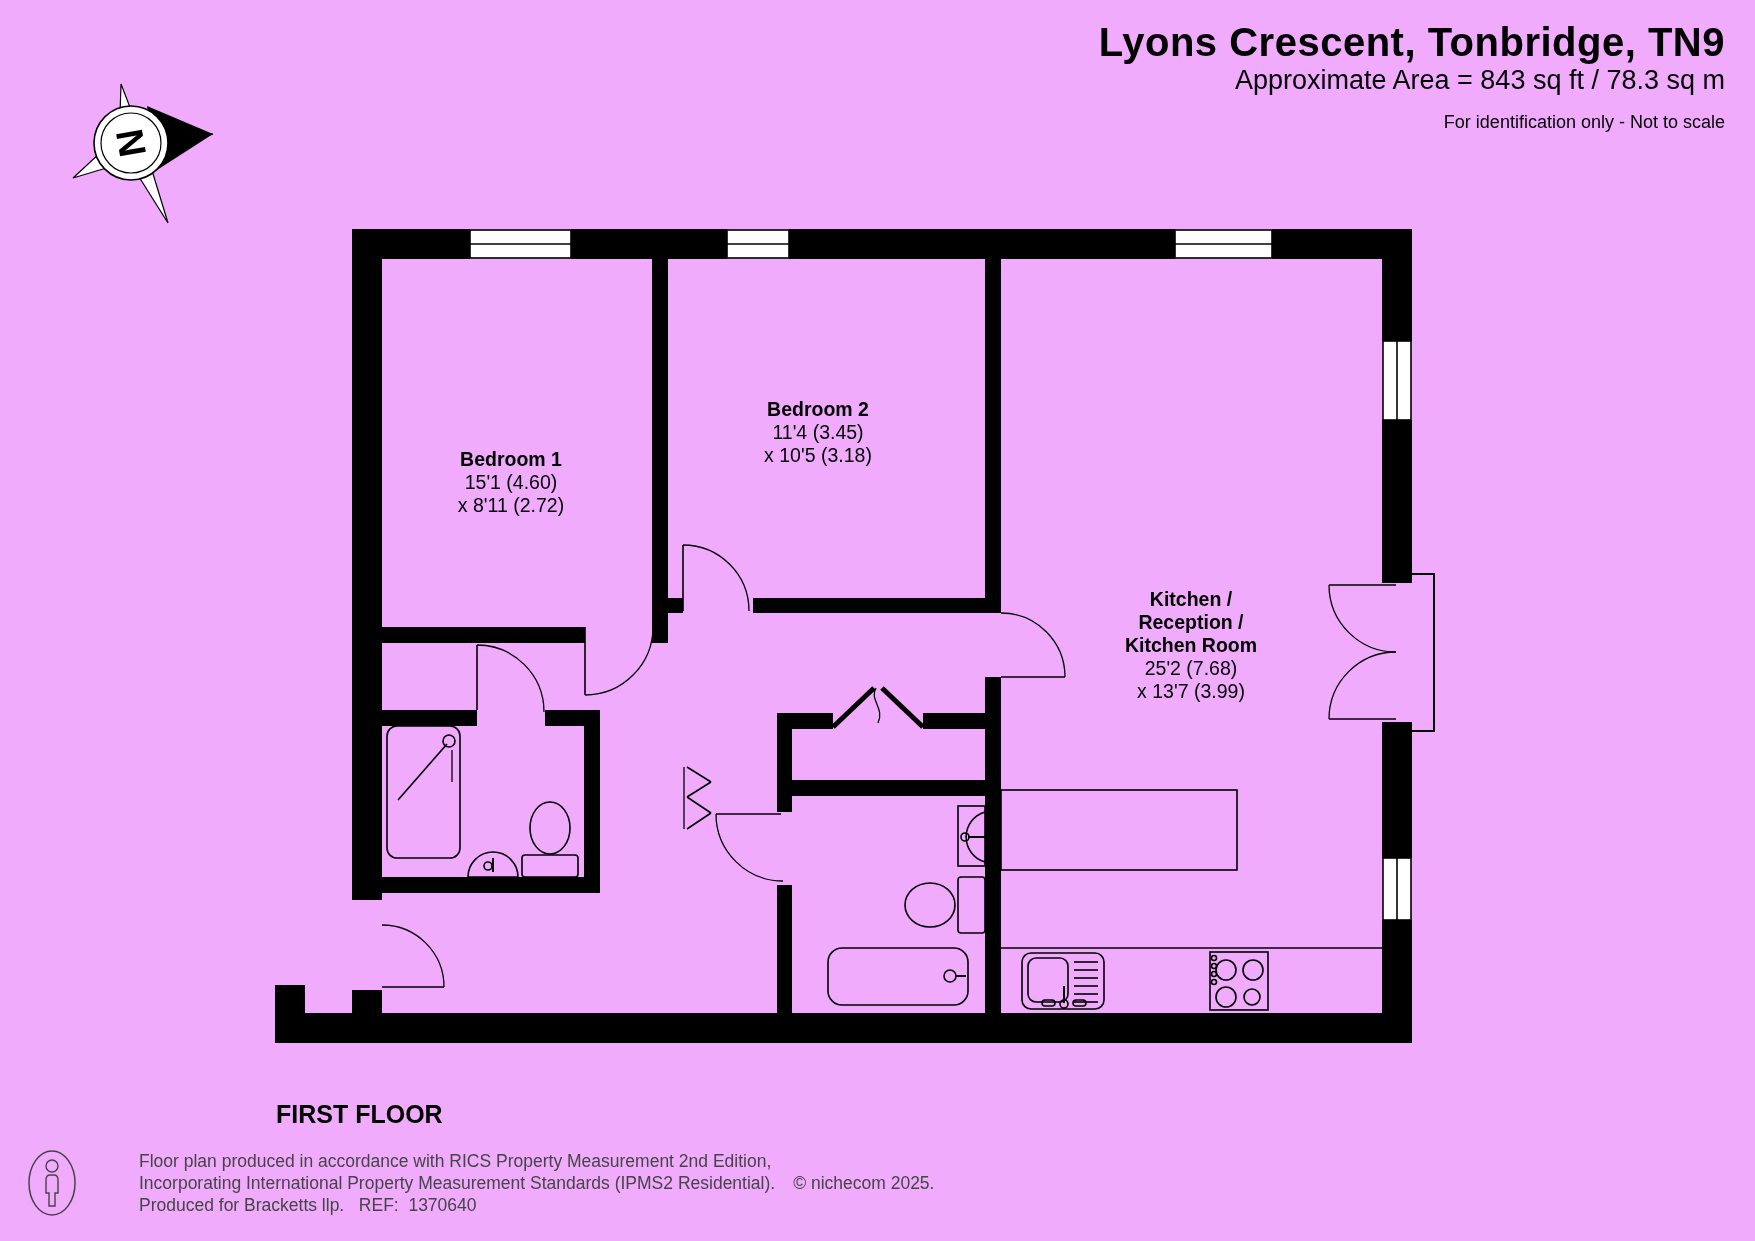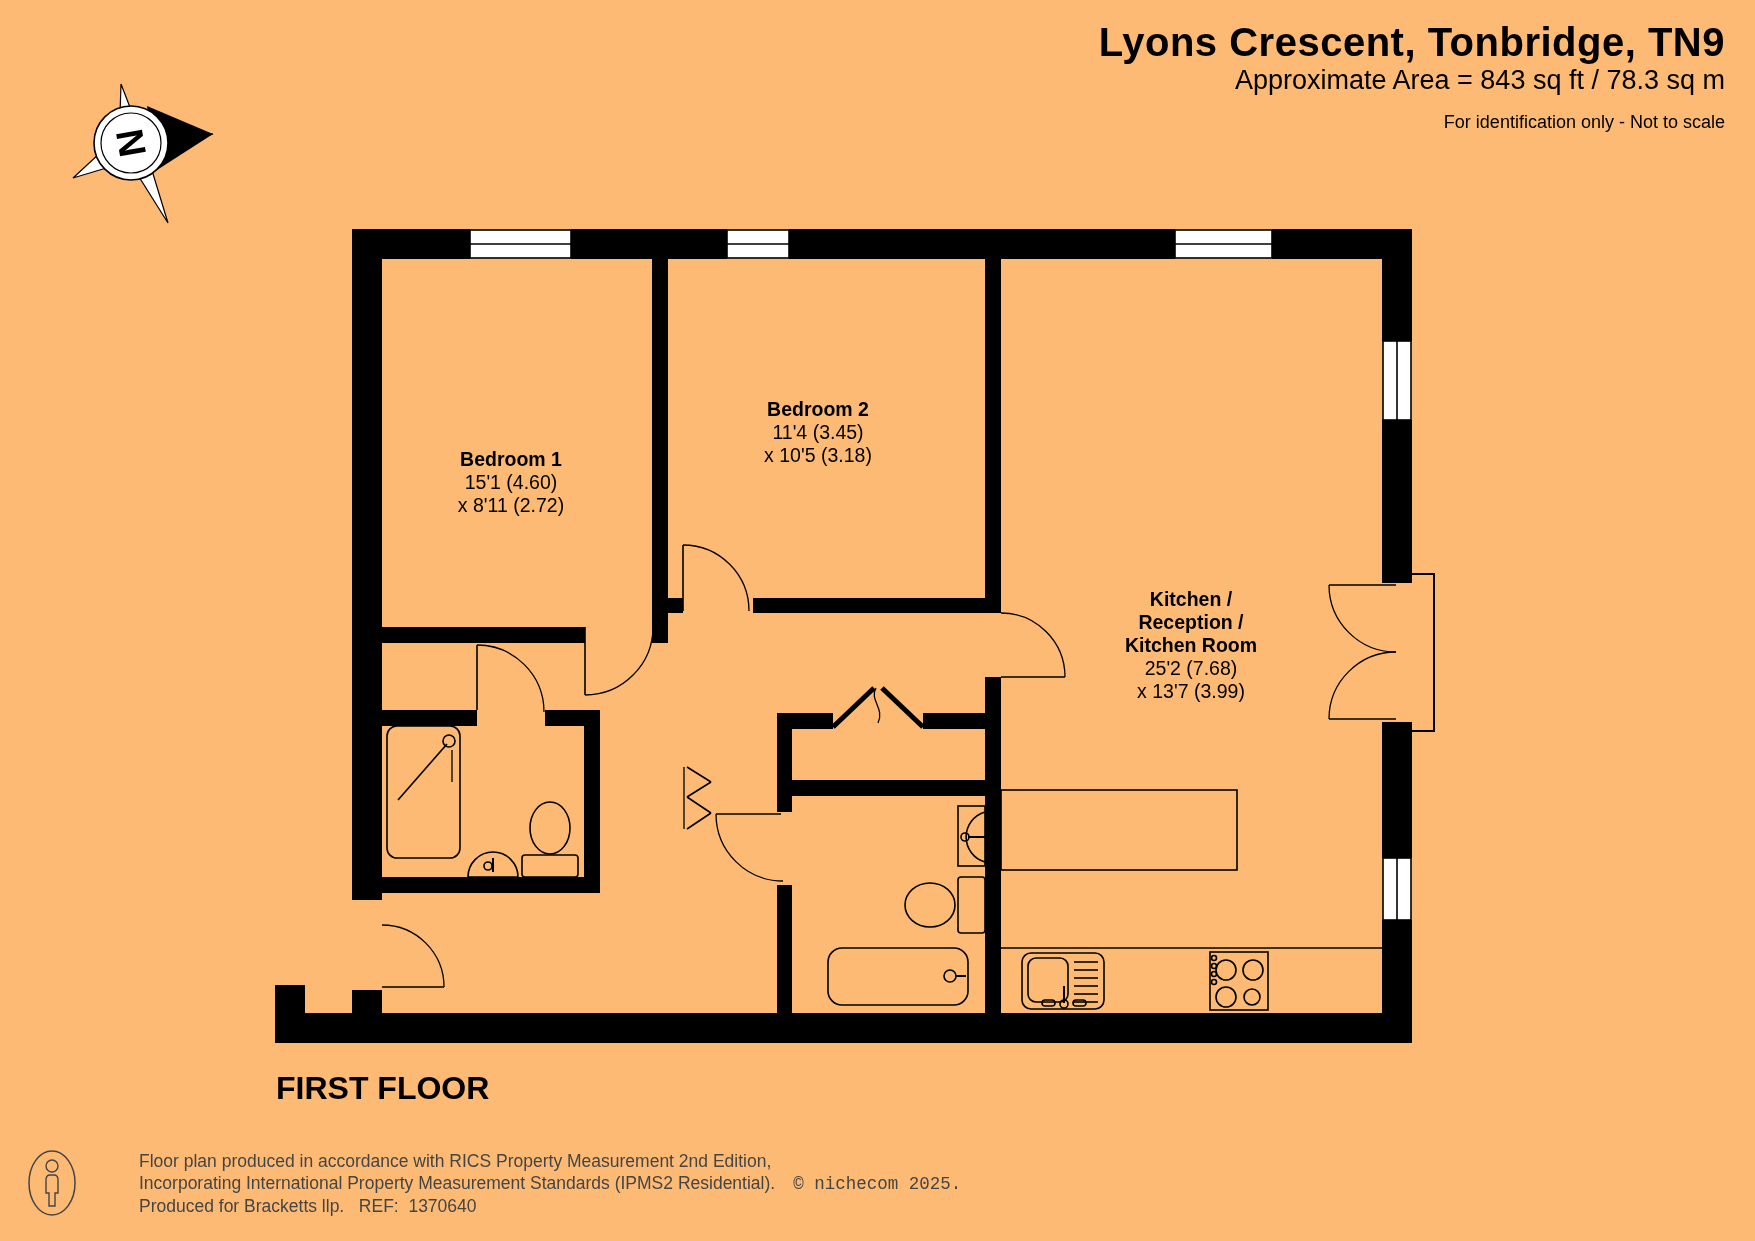--- a/index.html
+++ b/index.html
@@ -1,27 +1,27 @@
 <!DOCTYPE html>
 <html><head>
 <meta charset="utf-8">
 <style>
   html,body{margin:0;padding:0;background:#fff;}
-  #canvas{position:relative;width:1755px;height:1241px;background:#fdba74;overflow:hidden;
+  #canvas{position:relative;width:1755px;height:1241px;background:#f0abfc;overflow:hidden;
           font-family:"Liberation Sans", sans-serif;color:#000;}
   .header{position:absolute;top:20px;right:30px;text-align:right;}
   .header .title{font-size:40px;font-weight:bold;letter-spacing:0.5px;}
   .header .area{font-size:27px;}
   .header .note{font-size:18px;margin-top:16px;}
   .room-label{position:absolute;text-align:center;font-size:19.5px;line-height:23px;}
   .room-label .rname{font-weight:bold;}
-  .floor-label{position:absolute;left:276px;top:1070px;font-size:32px;font-weight:bold;letter-spacing:0px;}
+  .floor-label{position:absolute;left:276px;top:1100px;font-size:25px;font-weight:bold;letter-spacing:0px;}
   .footer{position:absolute;left:112px;top:1150px;font-size:17.5px;line-height:22px;color:#454545;}
   .footer .row{white-space:pre;margin-left:27px;}
-  .footer .copy{margin-left:18px;font-family:Liberation Mono, monospace;}
+  .footer .copy{margin-left:18px;}
   svg{position:absolute;left:0;top:0;}
   .wall{fill:#000;stroke:none;}
   .thin{fill:none;stroke:#000;stroke-width:1.6;}
   .thin2{fill:none;stroke:#000;stroke-width:2;}
   .whitefill{fill:#fff;stroke:#000;stroke-width:1.6;}
   .arc{fill:none;stroke:#000;stroke-width:1.3;}
 </style>
 </head>
 <body>
 

